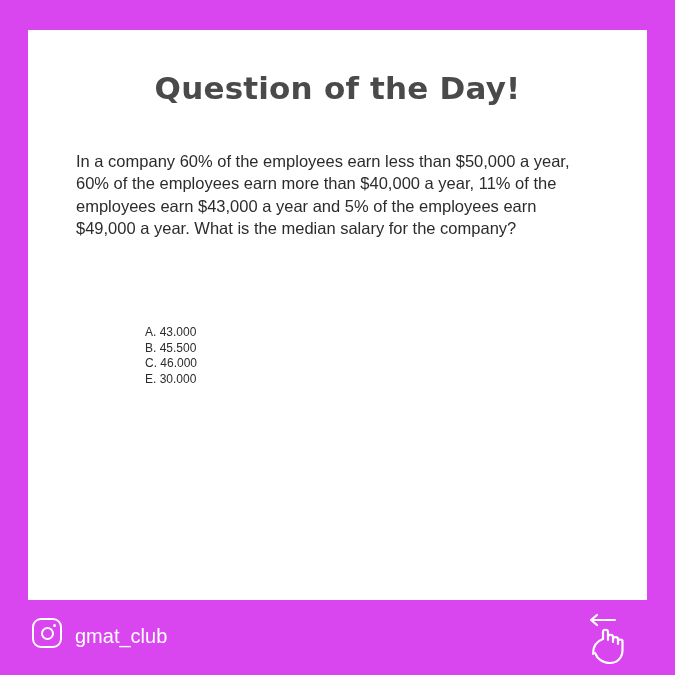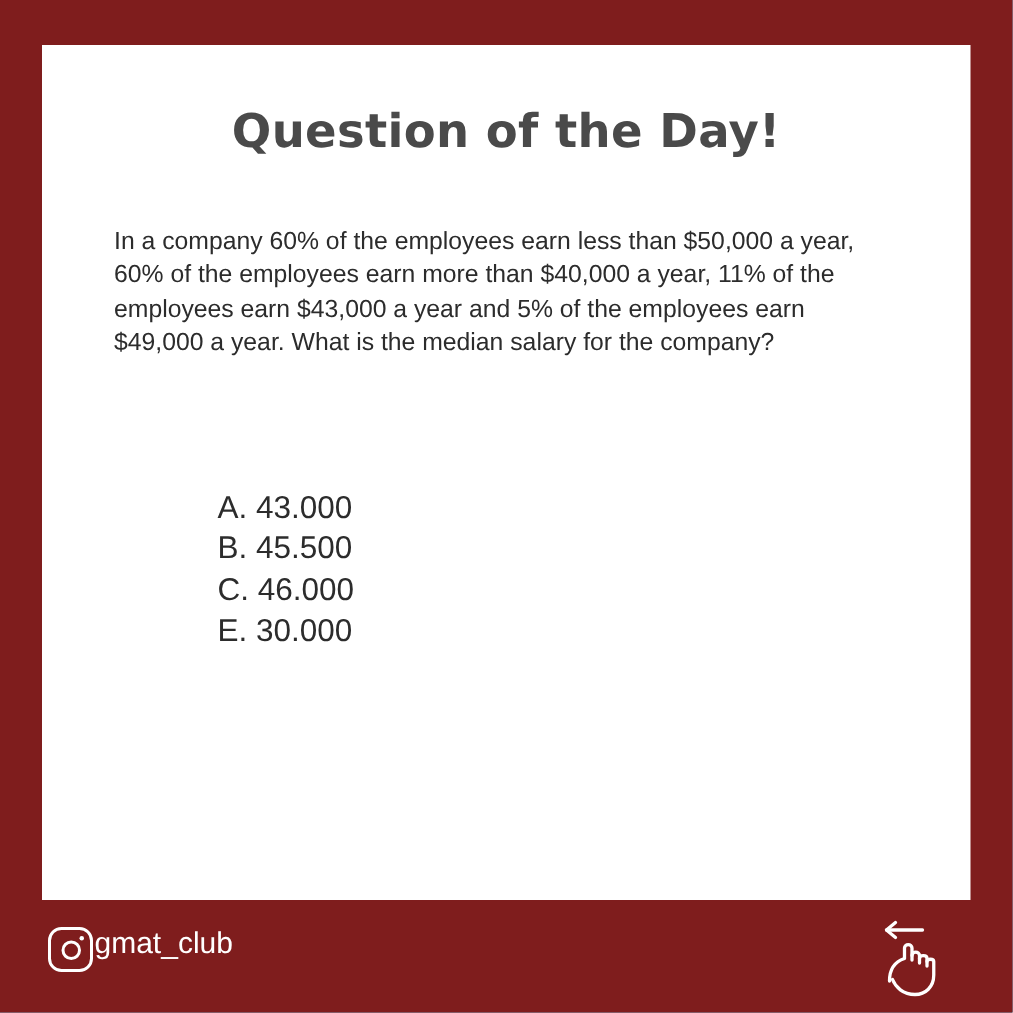--- a/index.html
+++ b/index.html
@@ -10,21 +10,21 @@
     width: 675px;
     height: 675px;
     background: #1d3c6e;
     font-family: "Liberation Sans", sans-serif;
     overflow: hidden;
   }
   .poster {
     position: relative;
     width: 675px;
     height: 675px;
-    background: #7f1d1d;
+    background: #d946ef;
     box-sizing: border-box;
   }
   .card {
     position: absolute;
     left: 28px;
     top: 30px;
     width: 619px;
     height: 570px;
     background: #ffffff;
     box-sizing: border-box;
@@ -45,42 +45,42 @@
     font-size: 16.5px;
     line-height: 1.35;
     color: #2c2c2c;
     text-align: left;
     font-family: "Liberation Sans", sans-serif;
   }
   .choices {
     margin: 0;
     padding: 74px 0 0 117px;
     list-style: none;
-    font-size: 21px;
+    font-size: 12px;
     line-height: 1.3;
     color: #2c2c2c;
   }
   .choices li {
     padding: 0;
     margin: 0;
   }
   .footer {
     position: absolute;
     left: 0;
     bottom: 0;
     width: 675px;
     height: 75px;
   }
   .brand {
     position: absolute;
     left: 32px;
     top: 18px;
     display: flex;
-    align-items: flex-start;
-    gap: 1px;
+    align-items: flex-end;
+    gap: 13px;
   }
   .ig-icon {
     width: 30px;
     height: 30px;
     border: 2.4px solid #ffffff;
     border-radius: 9px;
     position: relative;
     box-sizing: border-box;
   }
   .ig-icon::before {

